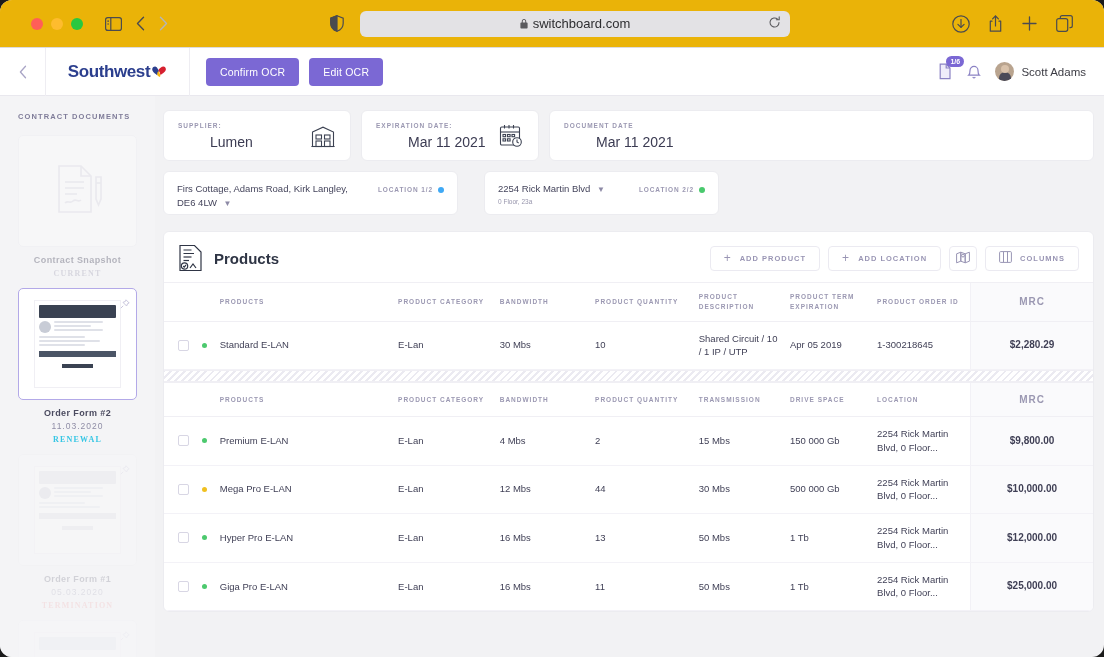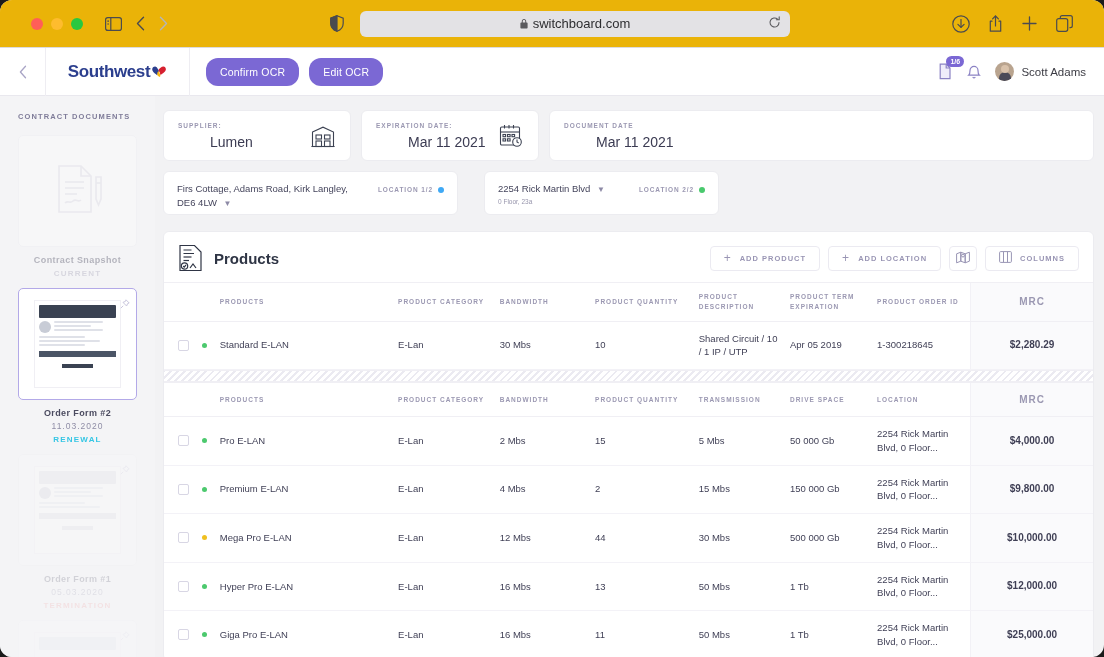--- a/index.html
+++ b/index.html
@@ -61,21 +61,21 @@
     width: 144px; height: 48px;
     display: flex; align-items: center; justify-content: center;
     border-right: 1px solid #eeedf2;
     font-weight: bold; font-size: 17px;
     color: #2c3f8e; letter-spacing: -0.4px;
   }
   .heart { margin-left: 2px; display: inline-flex; }
   .ocr-btns { display: flex; gap: 10px; margin-left: 16px; }
   .ocr-btn {
     background: #7b68d4; color: #fff;
-    border: none; border-radius: 12px;
+    border: none; border-radius: 4px;
     font-size: 10.5px; font-family: inherit;
     padding: 8px 14px; letter-spacing: .2px;
     cursor: pointer;
   }
   .appbar-right {
     margin-left: auto; display: flex; align-items: center;
     gap: 14px; padding-right: 18px;
   }
   .doc-badge { position: relative; display: flex; color: #8b82c4; }
   .badge-pill {
@@ -151,21 +151,21 @@
     text-align: center; margin-top: 8px;
     font-size: 9px; font-weight: bold;
     color: #4b4b60; letter-spacing: .4px;
   }
   .doc-date {
     text-align: center; font-size: 8.5px;
     color: #8f8da6; letter-spacing: 1px; margin-top: 3px;
   }
   .doc-status {
     text-align: center; font-size: 8px; font-weight: bold;
-    letter-spacing: 1.2px; margin-top: 4px;
+    letter-spacing: 1.2px; margin-top: 4px; font-family: Liberation Serif, serif;
   }
   .doc-status.renewal { color: #35c6e4; }
   .doc-status.termination { color: #ef9a9a; }
   .doc-status.current { color: #a9a7ba; }
   .placeholder-doc { color: #e2e1e8; }
 
   
   .main { flex: 1; padding: 14px 10px 0 8px; overflow: hidden; }
   .panel {
     background: #fff; border-radius: 6px;
@@ -668,36 +668,20 @@
             </tr>
           </thead>
           <tbody>
               <tr>
                 <td class="col-chk">
                   <span class="chk"></span>
                 </td>
                 <td class="col-dot">
                   <span class="sdot green"></span>
                 </td>
-                <td>Pro E-LAN</td>
-                <td>E-Lan</td>
-                <td>2 Mbs</td>
-                <td>15</td>
-                <td>5 Mbs</td>
-                <td>50 000 Gb</td>
-                <td>2254 Rick Martin Blvd, 0 Floor...</td>
-                <td class="col-mrc">$4,000.00</td>
-              </tr>
-              <tr>
-                <td class="col-chk">
-                  <span class="chk"></span>
-                </td>
-                <td class="col-dot">
-                  <span class="sdot green"></span>
-                </td>
                 <td>Premium E-LAN</td>
                 <td>E-Lan</td>
                 <td>4 Mbs</td>
                 <td>2</td>
                 <td>15 Mbs</td>
                 <td>150 000 Gb</td>
                 <td>2254 Rick Martin Blvd, 0 Floor...</td>
                 <td class="col-mrc">$9,800.00</td>
               </tr>
               <tr>

